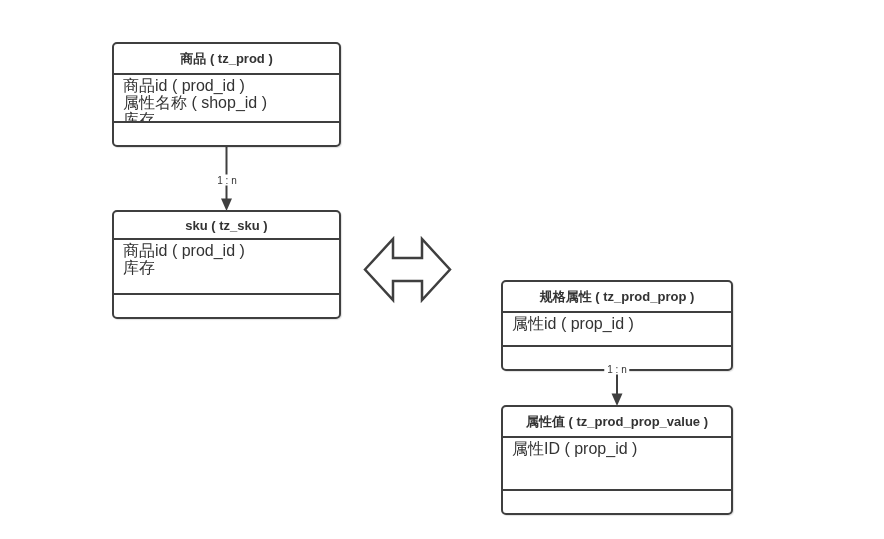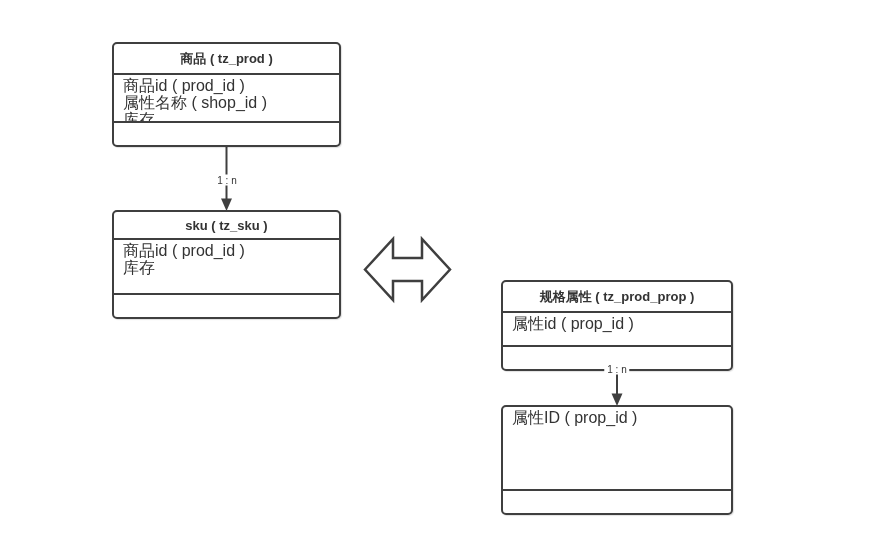--- a/index.html
+++ b/index.html
@@ -114,20 +114,21 @@
 
   <div class="entity" id="tbl-prop">
     <div class="entity-title">规格属性 ( tz_prod_prop )</div>
     <div class="entity-fields">
       <div class="field-row">属性id ( prop_id )</div>
     </div>
     <div class="entity-footer"></div>
   </div>
 
   <div class="entity" id="tbl-prop-value">
+    <div class="entity-title">属性值 ( tz_prod_prop_value )</div>
     <div class="entity-fields">
       <div class="field-row">属性ID ( prop_id )</div>
     </div>
     <div class="entity-footer"></div>
   </div>
 
   <span class="rel-label" id="rel-label-1">1 : n</span>
   <span class="rel-label" id="rel-label-2">1 : n</span>
 
 </div>

